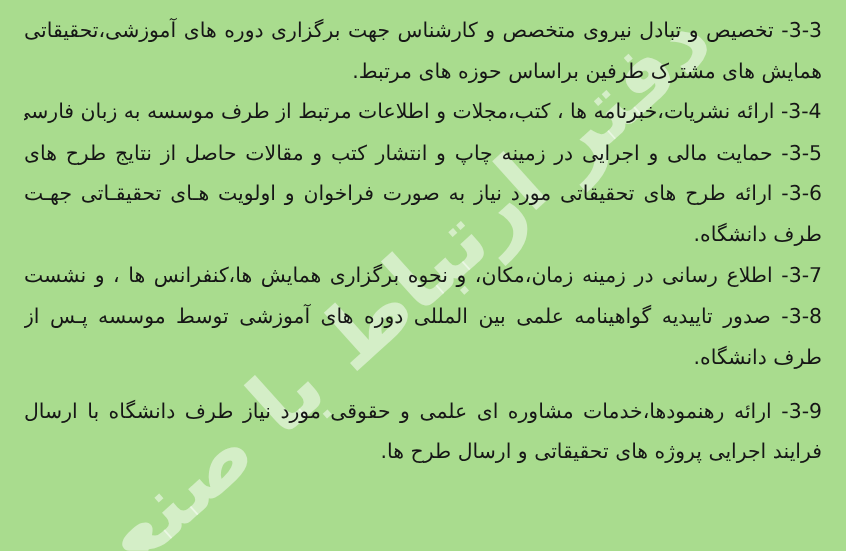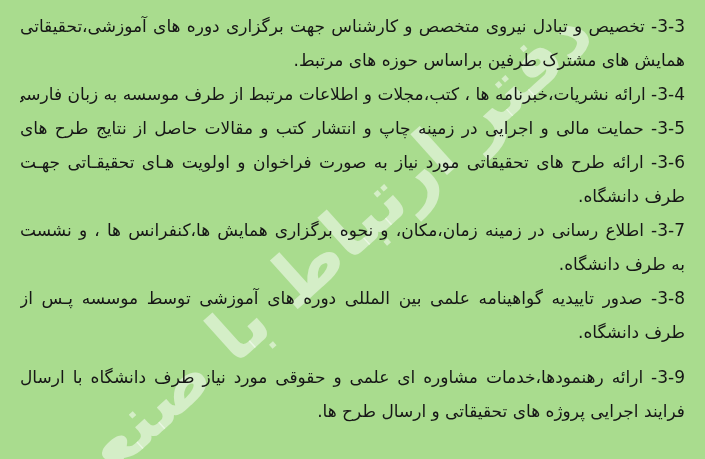--- a/index.html
+++ b/index.html
@@ -68,20 +68,19 @@
   <div class="watermark">دفتر ارتباط با صنعت</div>
 
   <div class="text-block">
     <div class="line j">3-3- تخصیص و تبادل نیروی متخصص و کارشناس جهت برگزاری دوره های آموزشی،تحقیقاتی و نشست ها و</div>
     <div class="line">همایش های مشترک طرفین براساس حوزه های مرتبط.</div>
     <div class="line">3-4- ارائه نشریات،خبرنامه ها ، کتب،مجلات و اطلاعات مرتبط از طرف موسسه به زبان فارسی.</div>
     <div class="line j">3-5- حمایت مالی و اجرایی در زمینه چاپ و انتشار کتب و مقالات حاصل از نتایج طرح های تحقیقاتی به زبان</div>
     <div class="line j">3-6- ارائه طرح های تحقیقاتی مورد نیاز به صورت فراخوان و اولویت هـای تحقیقـاتی جهـت انجـام و اسـتفاده</div>
     <div class="line">طرف دانشگاه.</div>
     <div class="line j">3-7- اطلاع رسانی در زمینه زمان،مکان، و نحوه برگزاری همایش ها،کنفرانس ها ، و نشست های علمی مـرتبط</div>
-    <div class="line">به طرف دانشگاه.</div>
     <div class="line j">3-8- صدور تاییدیه گواهینامه علمی بین المللی دوره های آموزشی توسط موسسه  پـس از بررسـی و تاییـد از</div>
     <div class="line">طرف دانشگاه.</div>
     <div class="line j gap">3-9- ارائه رهنمودها،خدمات مشاوره ای علمی و حقوقی مورد نیاز طرف دانشگاه با ارسال قـوانین و مقـررات در</div>
     <div class="line">فرایند اجرایی پروژه های تحقیقاتی  و ارسال طرح ها.</div>
   </div>
 
 </div>
 
 </body></html>

